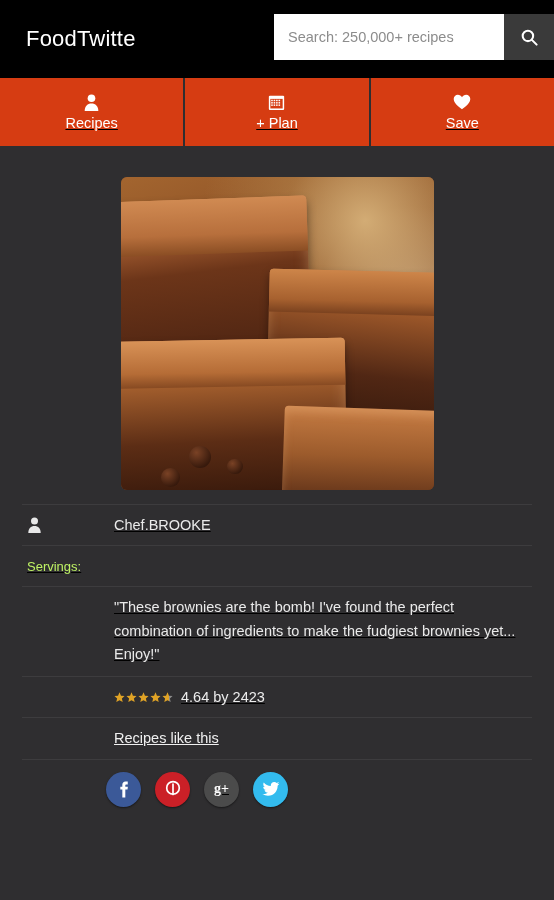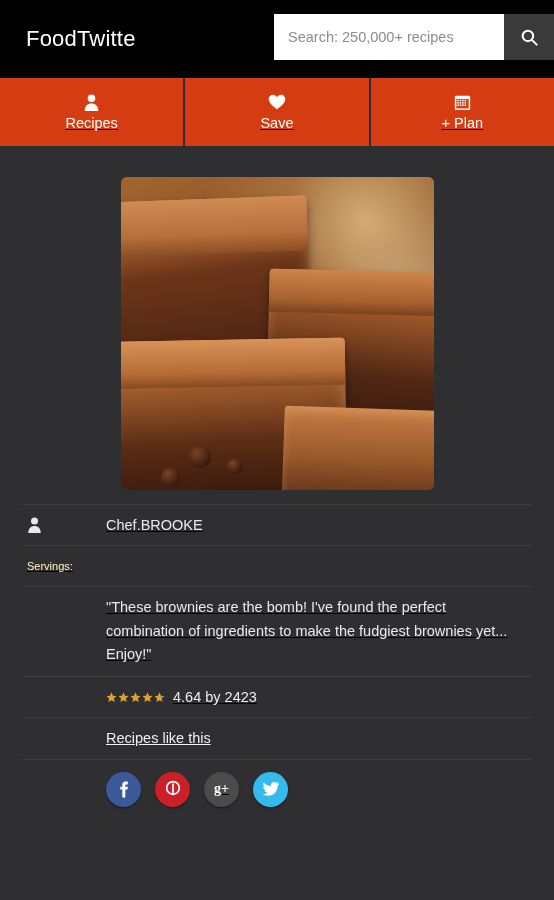--- a/index.html
+++ b/index.html
@@ -160,29 +160,30 @@
   .info {
     margin: 14px 22px 0 22px;
     border-top: 1px solid #3d3c3e;
   }
   .row {
     display: flex;
     align-items: flex-start;
     border-bottom: 1px solid #3d3c3e;
     min-height: 40px;
     padding: 9px 0;
+    gap: 8px;
   }
   .row-key {
     width: 84px;
     flex: 0 0 84px;
     display: flex;
     align-items: center;
     padding-left: 5px;
-    color: #fef9c3;
-    font-size: 11px;
+    color: #bef264;
+    font-size: 13px;
     min-height: 22px;
   }
   .row-key svg { display: block; }
   .row-val {
     flex: 1 1 auto;
     color: #eaeaea;
     font-size: 14.5px;
     line-height: 1.55;
     padding-right: 8px;
   }
@@ -248,29 +249,20 @@
 
 
     <div class="nav-item">
       <span class="nav-icon">
         <svg width="15" height="17" viewBox="0 0 14 16" fill="#ffffff">
           <circle cx="7" cy="4" r="3.6"></circle>
           <path d="M0.6 16 C0.6 11.4 3.3 9 7 9 C10.7 9 13.4 11.4 13.4 16 Z"></path>
         </svg>
       </span>
       <span class="nav-label">Recipes</span>
-    </div>
-
-    <div class="nav-item">
-      <span class="nav-icon">
-        <svg width="18" height="16" viewBox="0 0 18 16" fill="#ffffff">
-          <path d="M9 15.3 C9 15.3 0.7 10.2 0.7 5.1 C0.7 2.3 2.7 0.7 4.8 0.7 C6.6 0.7 8.2 1.8 9 3.3 C9.8 1.8 11.4 0.7 13.2 0.7 C15.3 0.7 17.3 2.3 17.3 5.1 C17.3 10.2 9 15.3 9 15.3 Z"></path>
-        </svg>
-      </span>
-      <span class="nav-label">Save</span>
     </div>
 
     <div class="nav-item">
       <span class="nav-icon">
         <svg width="17" height="17" viewBox="0 0 16 16" fill="none">
           <rect x="0.8" y="1.6" width="14.4" height="13.4" rx="1" fill="#ffffff"></rect>
           <rect x="2.2" y="4.6" width="11.6" height="9" fill="#d63c12"></rect>
           <g fill="#ffffff">
             <rect x="3.0" y="5.4" width="1.5" height="1.4"></rect>
             <rect x="5.3" y="5.4" width="1.5" height="1.4"></rect>
@@ -281,20 +273,29 @@
             <rect x="7.6" y="7.6" width="1.5" height="1.4"></rect>
             <rect x="9.9" y="7.6" width="1.5" height="1.4"></rect>
             <rect x="3.0" y="9.8" width="1.5" height="1.4"></rect>
             <rect x="5.3" y="9.8" width="1.5" height="1.4"></rect>
             <rect x="7.6" y="9.8" width="1.5" height="1.4"></rect>
             <rect x="9.9" y="9.8" width="1.5" height="1.4"></rect>
           </g>
         </svg>
       </span>
       <span class="nav-label">+ Plan</span>
+    </div>
+
+    <div class="nav-item">
+      <span class="nav-icon">
+        <svg width="18" height="16" viewBox="0 0 18 16" fill="#ffffff">
+          <path d="M9 15.3 C9 15.3 0.7 10.2 0.7 5.1 C0.7 2.3 2.7 0.7 4.8 0.7 C6.6 0.7 8.2 1.8 9 3.3 C9.8 1.8 11.4 0.7 13.2 0.7 C15.3 0.7 17.3 2.3 17.3 5.1 C17.3 10.2 9 15.3 9 15.3 Z"></path>
+        </svg>
+      </span>
+      <span class="nav-label">Save</span>
     </div>
   </div>
 
   <div class="hero">
     <div class="hero-img">
       <div class="hero-bg"></div>
       <div class="br br1">
           <div class="br1crust"></div>
         </div>
       <div class="br br2">

